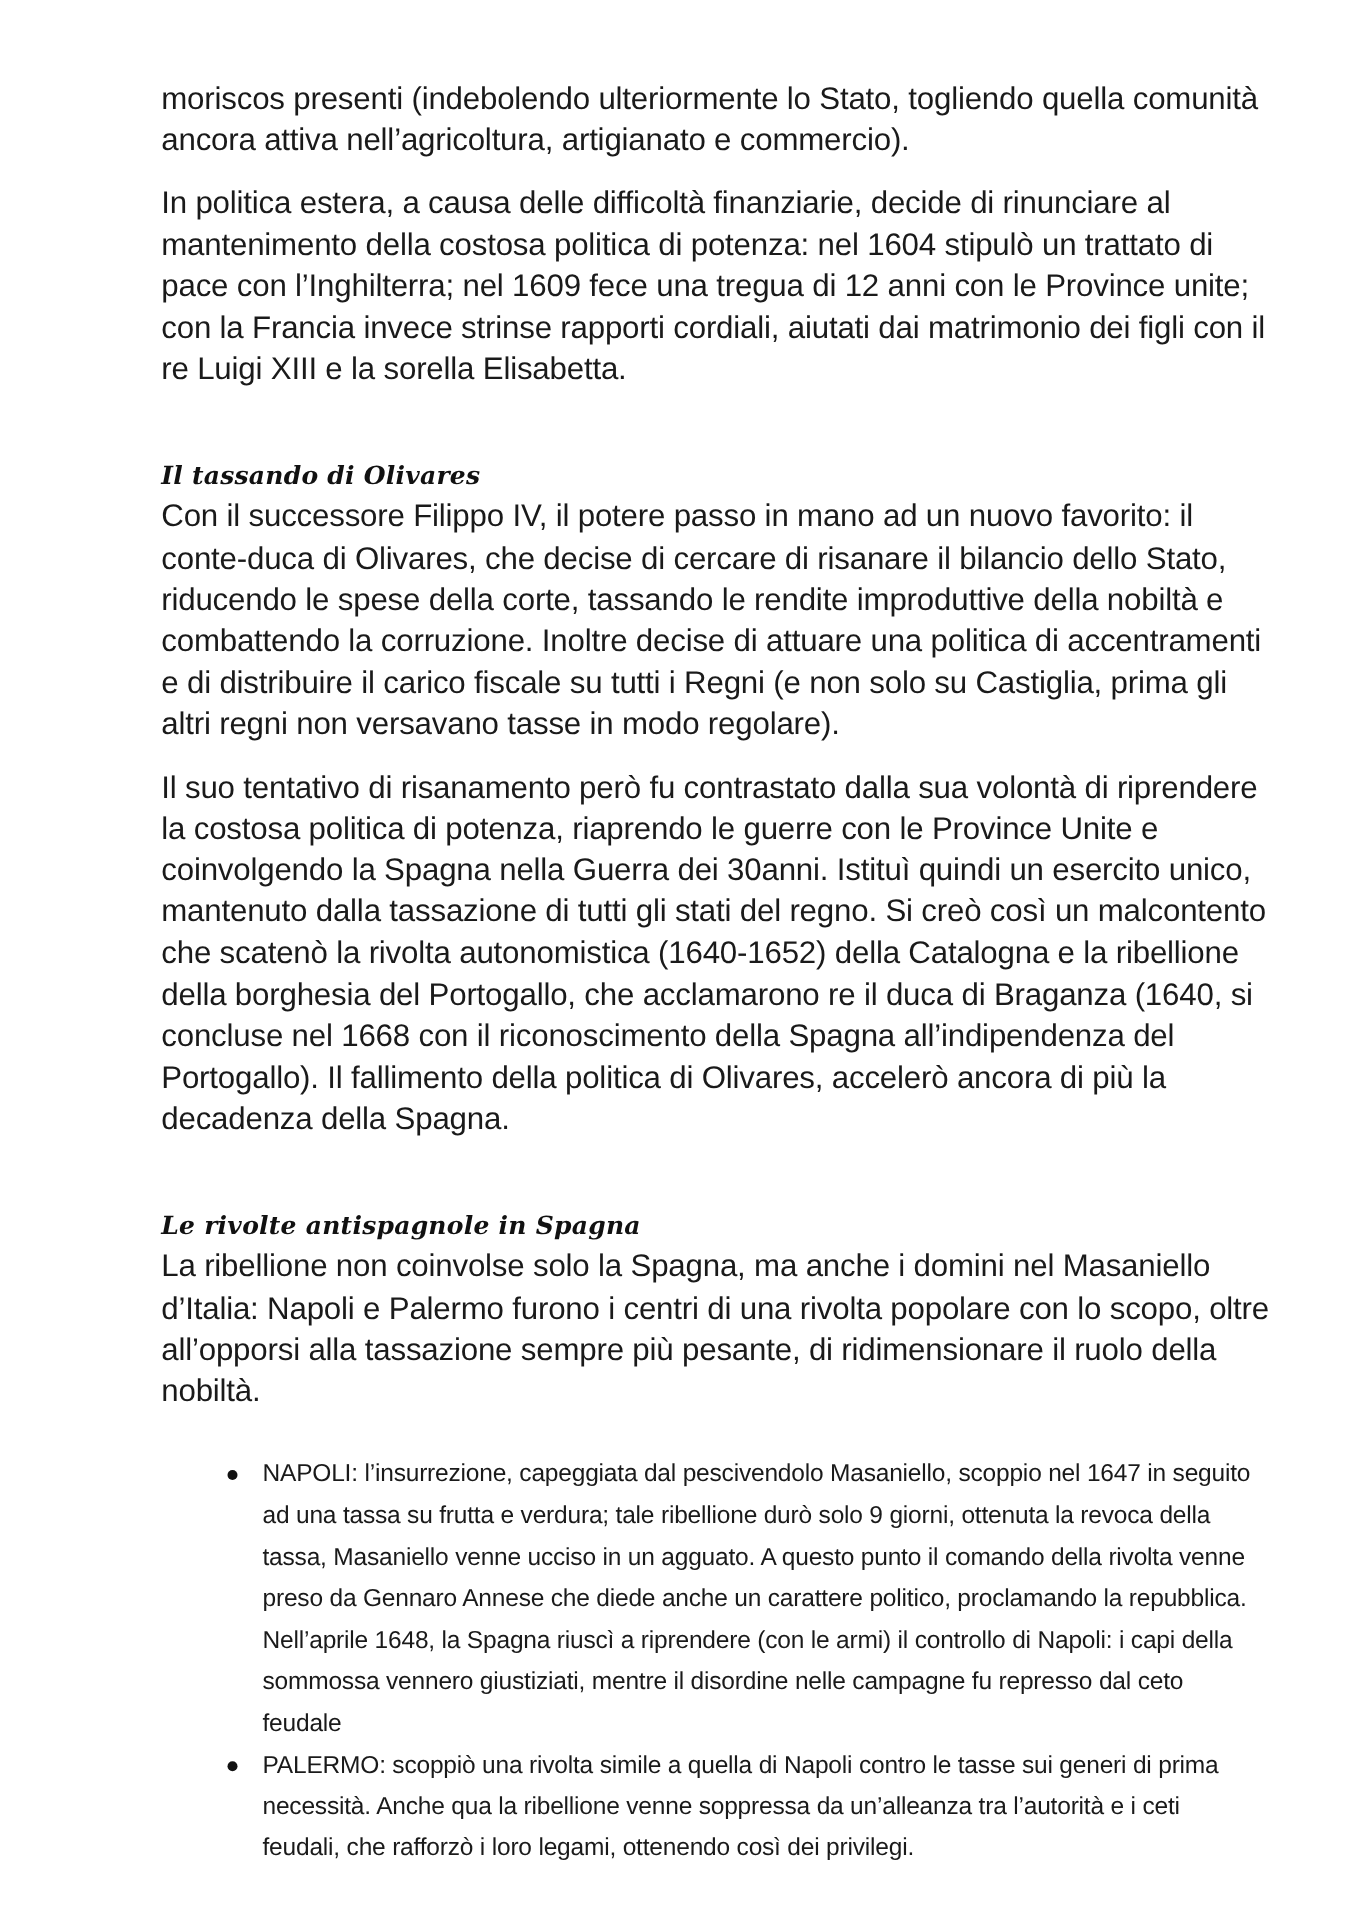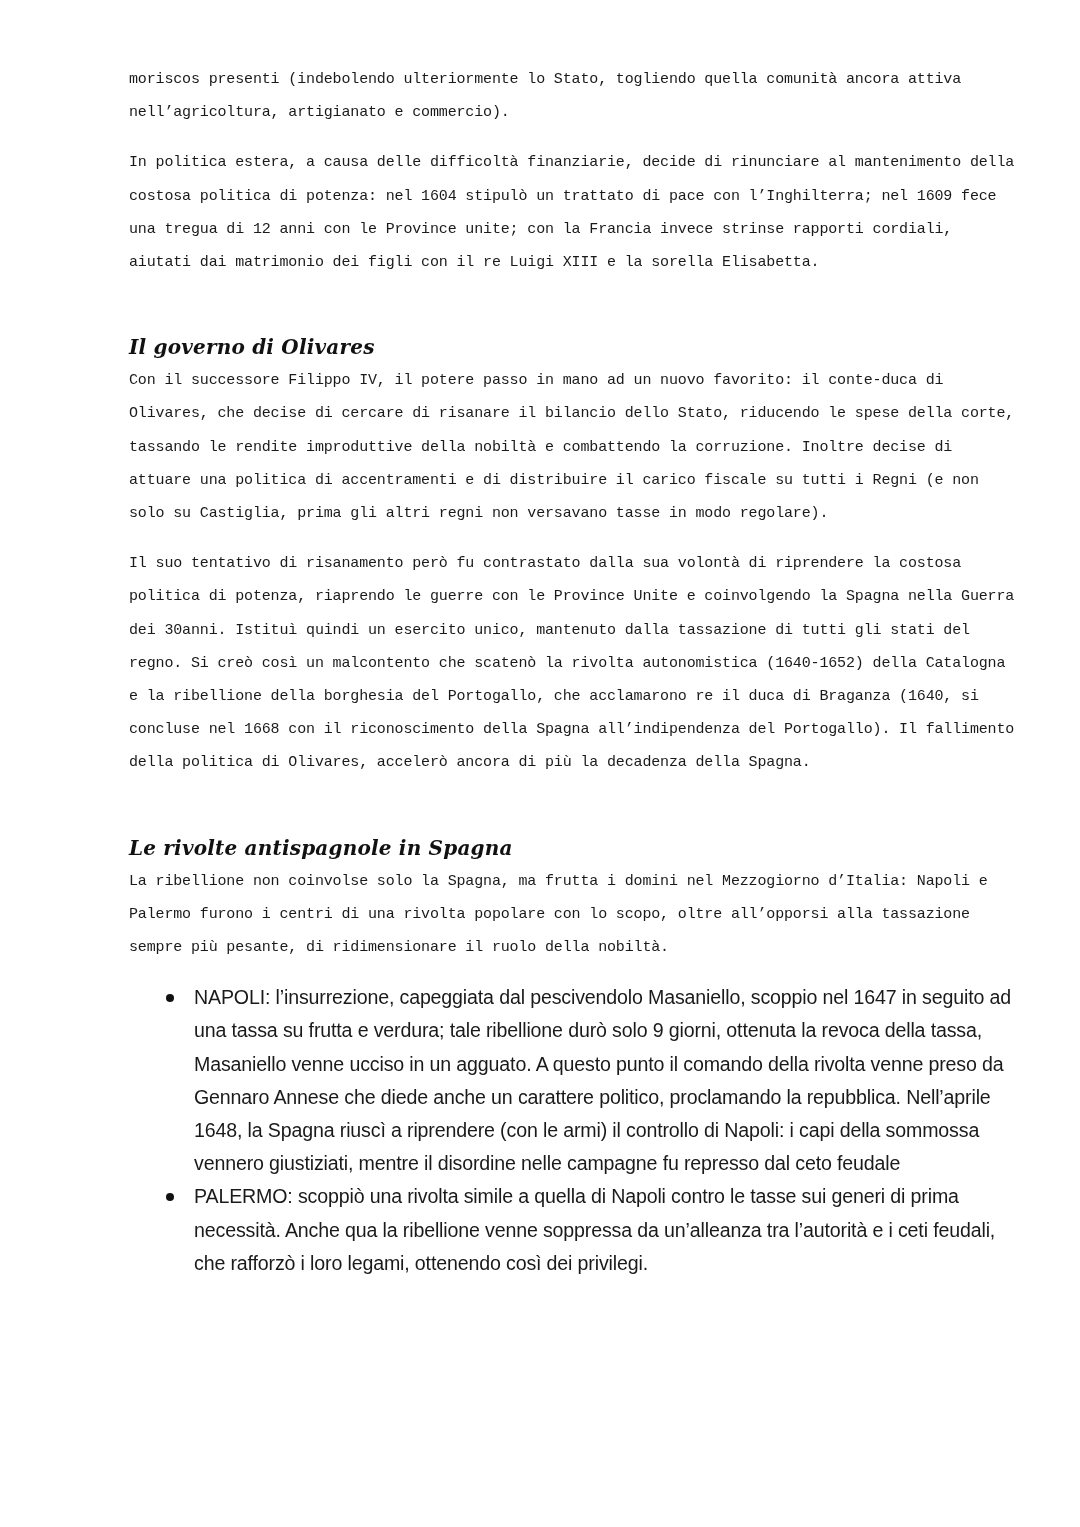--- a/index.html
+++ b/index.html
@@ -16,39 +16,38 @@
       font-family: "Liberation Sans", "DejaVu Sans", sans-serif;
     }
     .page {
       position: absolute;
       left: 129px;
       top: 63px;
       width: 890px;
     }
     p {
       margin: 0;
-      font-size: 15px;
+      font-size: 25px;
       line-height: 33.2px;
       letter-spacing: -0.15px;
-      font-family: Liberation Mono, monospace;
     }
     .gap-sm { height: 17px; }
     .gap-lg { height: 52px; }
     .heading {
       font-family: "DejaVu Serif", serif;
       font-style: italic;
       font-weight: bold;
       font-size: 20px;
       line-height: 33px;
       letter-spacing: 0.2px;
       color: #111111;
     }
     ul.bullets {
       list-style: none;
-      margin: 0;
+      margin: 16px;
       padding: 0;
     }
     ul.bullets li {
       position: relative;
       padding-left: 65px;
       font-size: 19.6px;
       line-height: 33.2px;
       letter-spacing: -0.15px;
     }
     ul.bullets li .bullet-dot {
@@ -66,31 +65,31 @@
 
 <div class="page">
 
   <p>moriscos presenti (indebolendo ulteriormente lo Stato, togliendo quella comunità ancora attiva nell’agricoltura, artigianato e commercio).</p>
   <div class="gap-sm"></div>
   <p>In politica estera, a causa delle difficoltà finanziarie, decide di rinunciare al mantenimento della costosa politica di potenza: nel 1604 stipulò un trattato di pace con l’Inghilterra; nel 1609 fece una tregua di 12 anni con le Province unite; con la Francia invece strinse rapporti cordiali, aiutati dai matrimonio dei figli con il re Luigi XIII e la sorella Elisabetta.</p>
 
   <div class="gap-lg"></div>
 
   <section>
-    <div class="heading">Il governo di Olivares</div>
+    <div class="heading">Il tassando di Olivares</div>
     <p>Con il successore Filippo IV, il potere passo in mano ad un nuovo favorito: il conte-duca di Olivares, che decise di cercare di risanare il bilancio dello Stato, riducendo le spese della corte, tassando le rendite improduttive della nobiltà e combattendo la corruzione. Inoltre decise di attuare una politica di accentramenti e di distribuire il carico fiscale su tutti i Regni (e non solo su Castiglia, prima gli altri regni non versavano tasse in modo regolare).</p>
     <div class="gap-sm"></div>
     <p>Il suo tentativo di risanamento però fu contrastato dalla sua volontà di riprendere la costosa politica di potenza, riaprendo le guerre con le Province Unite e coinvolgendo la Spagna nella Guerra dei 30anni. Istituì quindi un esercito unico, mantenuto dalla tassazione di tutti gli stati del regno. Si creò così un malcontento che scatenò la rivolta autonomistica (1640-1652) della Catalogna e la ribellione della borghesia del Portogallo, che acclamarono re il duca di Braganza (1640, si concluse nel 1668 con il riconoscimento della Spagna all’indipendenza del Portogallo). Il fallimento della politica di Olivares, accelerò ancora di più la decadenza della Spagna.</p>
   </section>
 
   <div class="gap-lg"></div>
 
   <section>
     <div class="heading">Le rivolte antispagnole in Spagna</div>
-    <p>La ribellione non coinvolse solo la Spagna, ma frutta i domini nel Mezzogiorno d’Italia: Napoli e Palermo furono i centri di una rivolta popolare con lo scopo, oltre all’opporsi alla tassazione sempre più pesante, di ridimensionare il ruolo della nobiltà.</p>
+    <p>La ribellione non coinvolse solo la Spagna, ma anche i domini nel Masaniello d’Italia: Napoli e Palermo furono i centri di una rivolta popolare con lo scopo, oltre all’opporsi alla tassazione sempre più pesante, di ridimensionare il ruolo della nobiltà.</p>
     <div class="gap-sm"></div>
     <ul class="bullets">
       <li>
         <span class="bullet-dot"></span>
         <span>NAPOLI: l’insurrezione, capeggiata dal pescivendolo Masaniello, scoppio nel 1647 in seguito ad una tassa su frutta e verdura; tale ribellione durò solo 9 giorni, ottenuta la revoca della tassa, Masaniello venne ucciso in un agguato. A questo punto il comando della rivolta venne preso da Gennaro Annese che diede anche un carattere politico, proclamando la repubblica. Nell’aprile 1648, la Spagna riuscì a riprendere (con le armi) il controllo di Napoli: i capi della sommossa vennero giustiziati, mentre il disordine nelle campagne fu represso dal ceto feudale</span>
       </li>
       <li>
         <span class="bullet-dot"></span>
         <span>PALERMO: scoppiò una rivolta simile a quella di Napoli contro le tasse sui generi di prima necessità. Anche qua la ribellione venne soppressa da un’alleanza tra l’autorità e i ceti feudali, che rafforzò i loro legami, ottenendo così dei privilegi.</span>
       </li>

